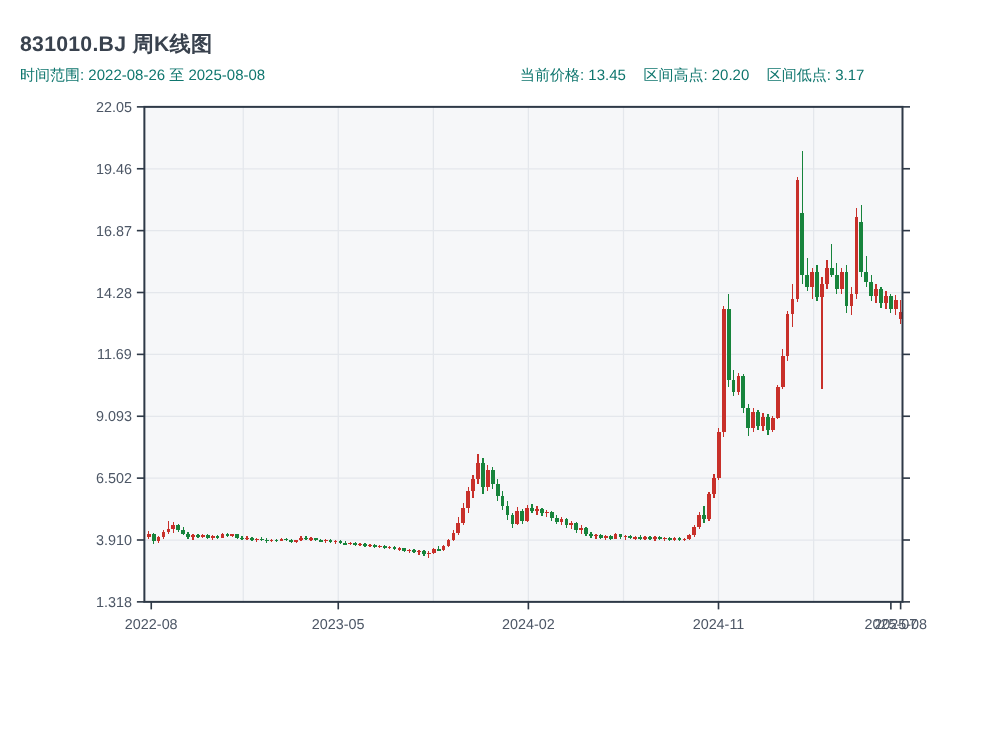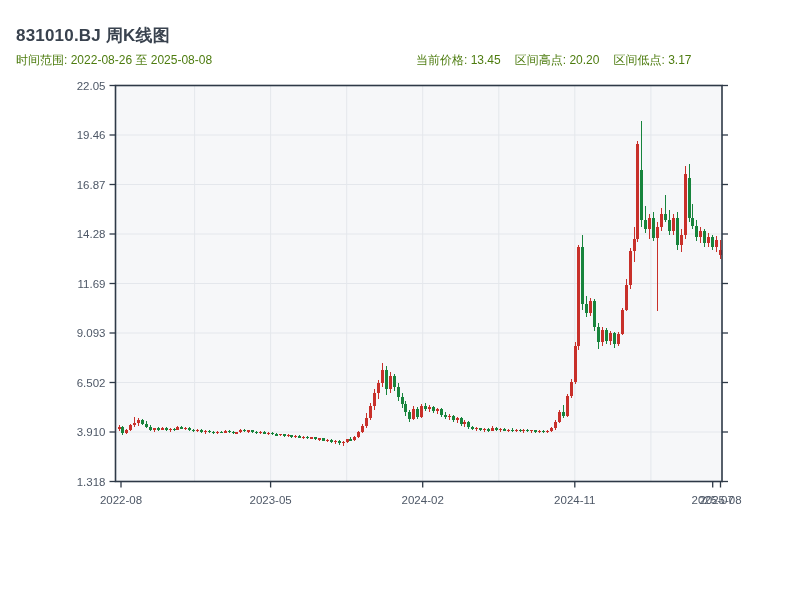--- a/index.html
+++ b/index.html
@@ -20,21 +20,21 @@
     font-weight: 600;
     color: #39424e;
     letter-spacing: 0.2px;
   }
   .sub-row {
     position: absolute;
     left: 16px;
     top: 52px;
     width: 770px;
     font-size: 12px;
-    color: #4d7c0f;
+    color: #0f766e;
     display: flex;
     justify-content: flex-start;
   }
   .sub-left { white-space: pre; }
   .sub-right {
     position: absolute;
     left: 380px;
     top: 0;
     white-space: pre;
     margin-left: 20px;

